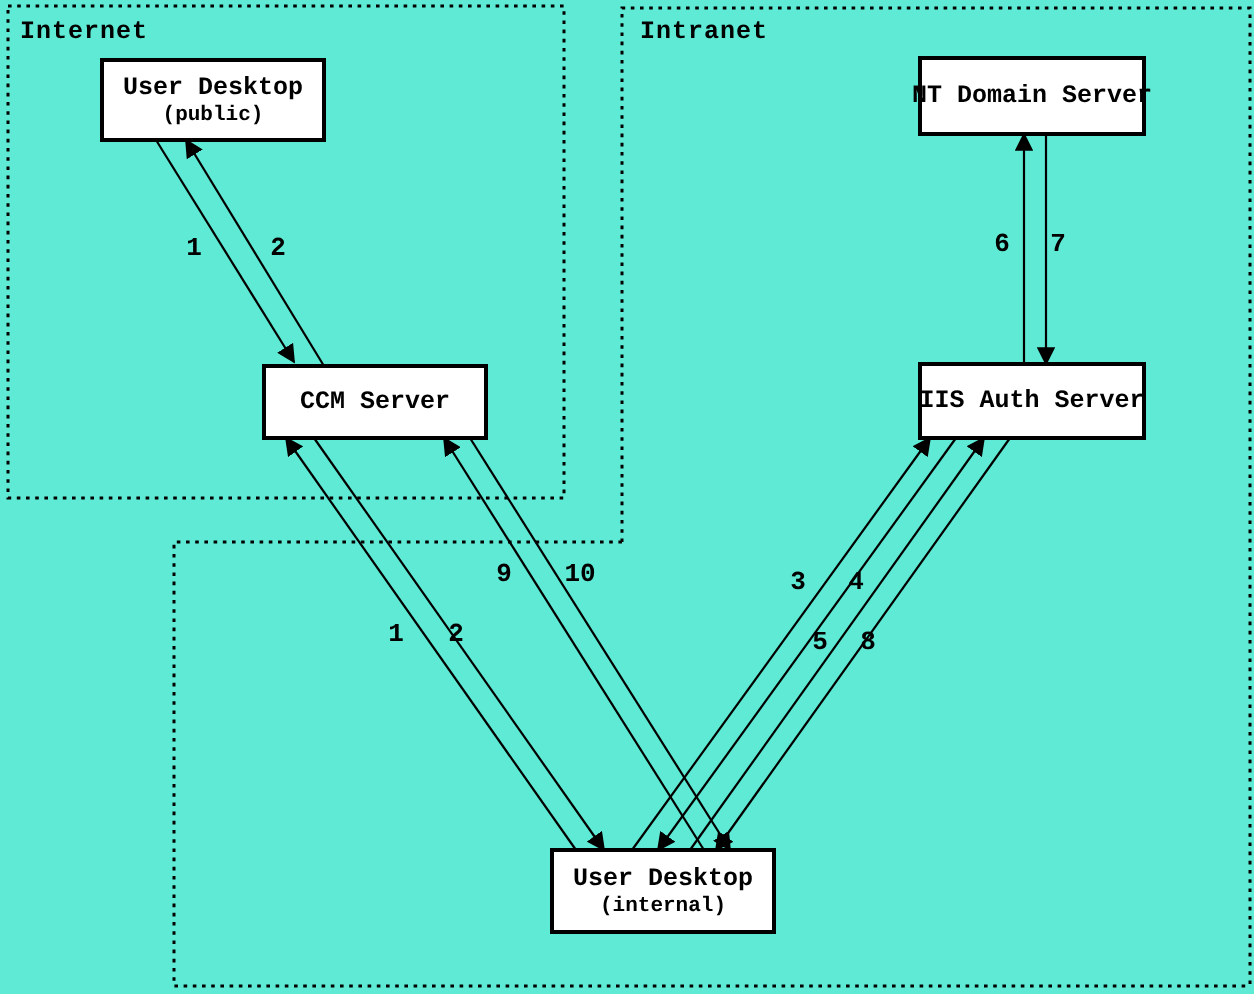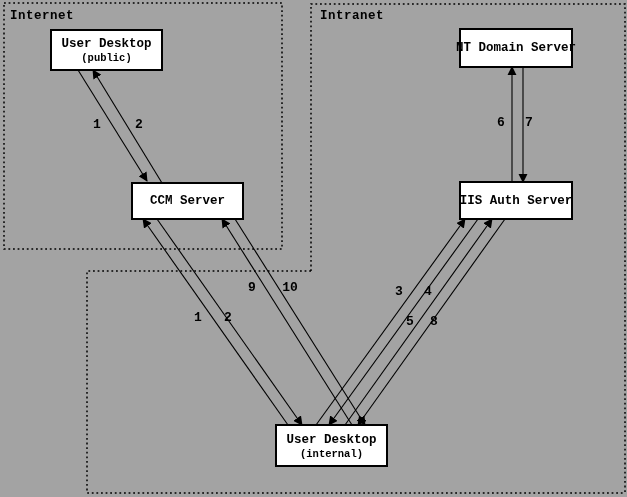--- a/index.html
+++ b/index.html
@@ -5,21 +5,21 @@
   html, body {
     margin: 0;
     padding: 0;
     background: #ffffff;
     font-family: "Liberation Mono", "DejaVu Sans Mono", monospace;
   }
   .canvas-wrap {
     position: relative;
     width: 627px;
     height: 497px;
-    background: #a3a3a3;
+    background: #5eead4;
     overflow: hidden;
   }
   svg text {
     font-family: "Liberation Mono", "DejaVu Sans Mono", monospace;
     font-weight: bold;
     fill: #000000;
   }
   .region-border {
     fill: none;
     stroke: #000000;

